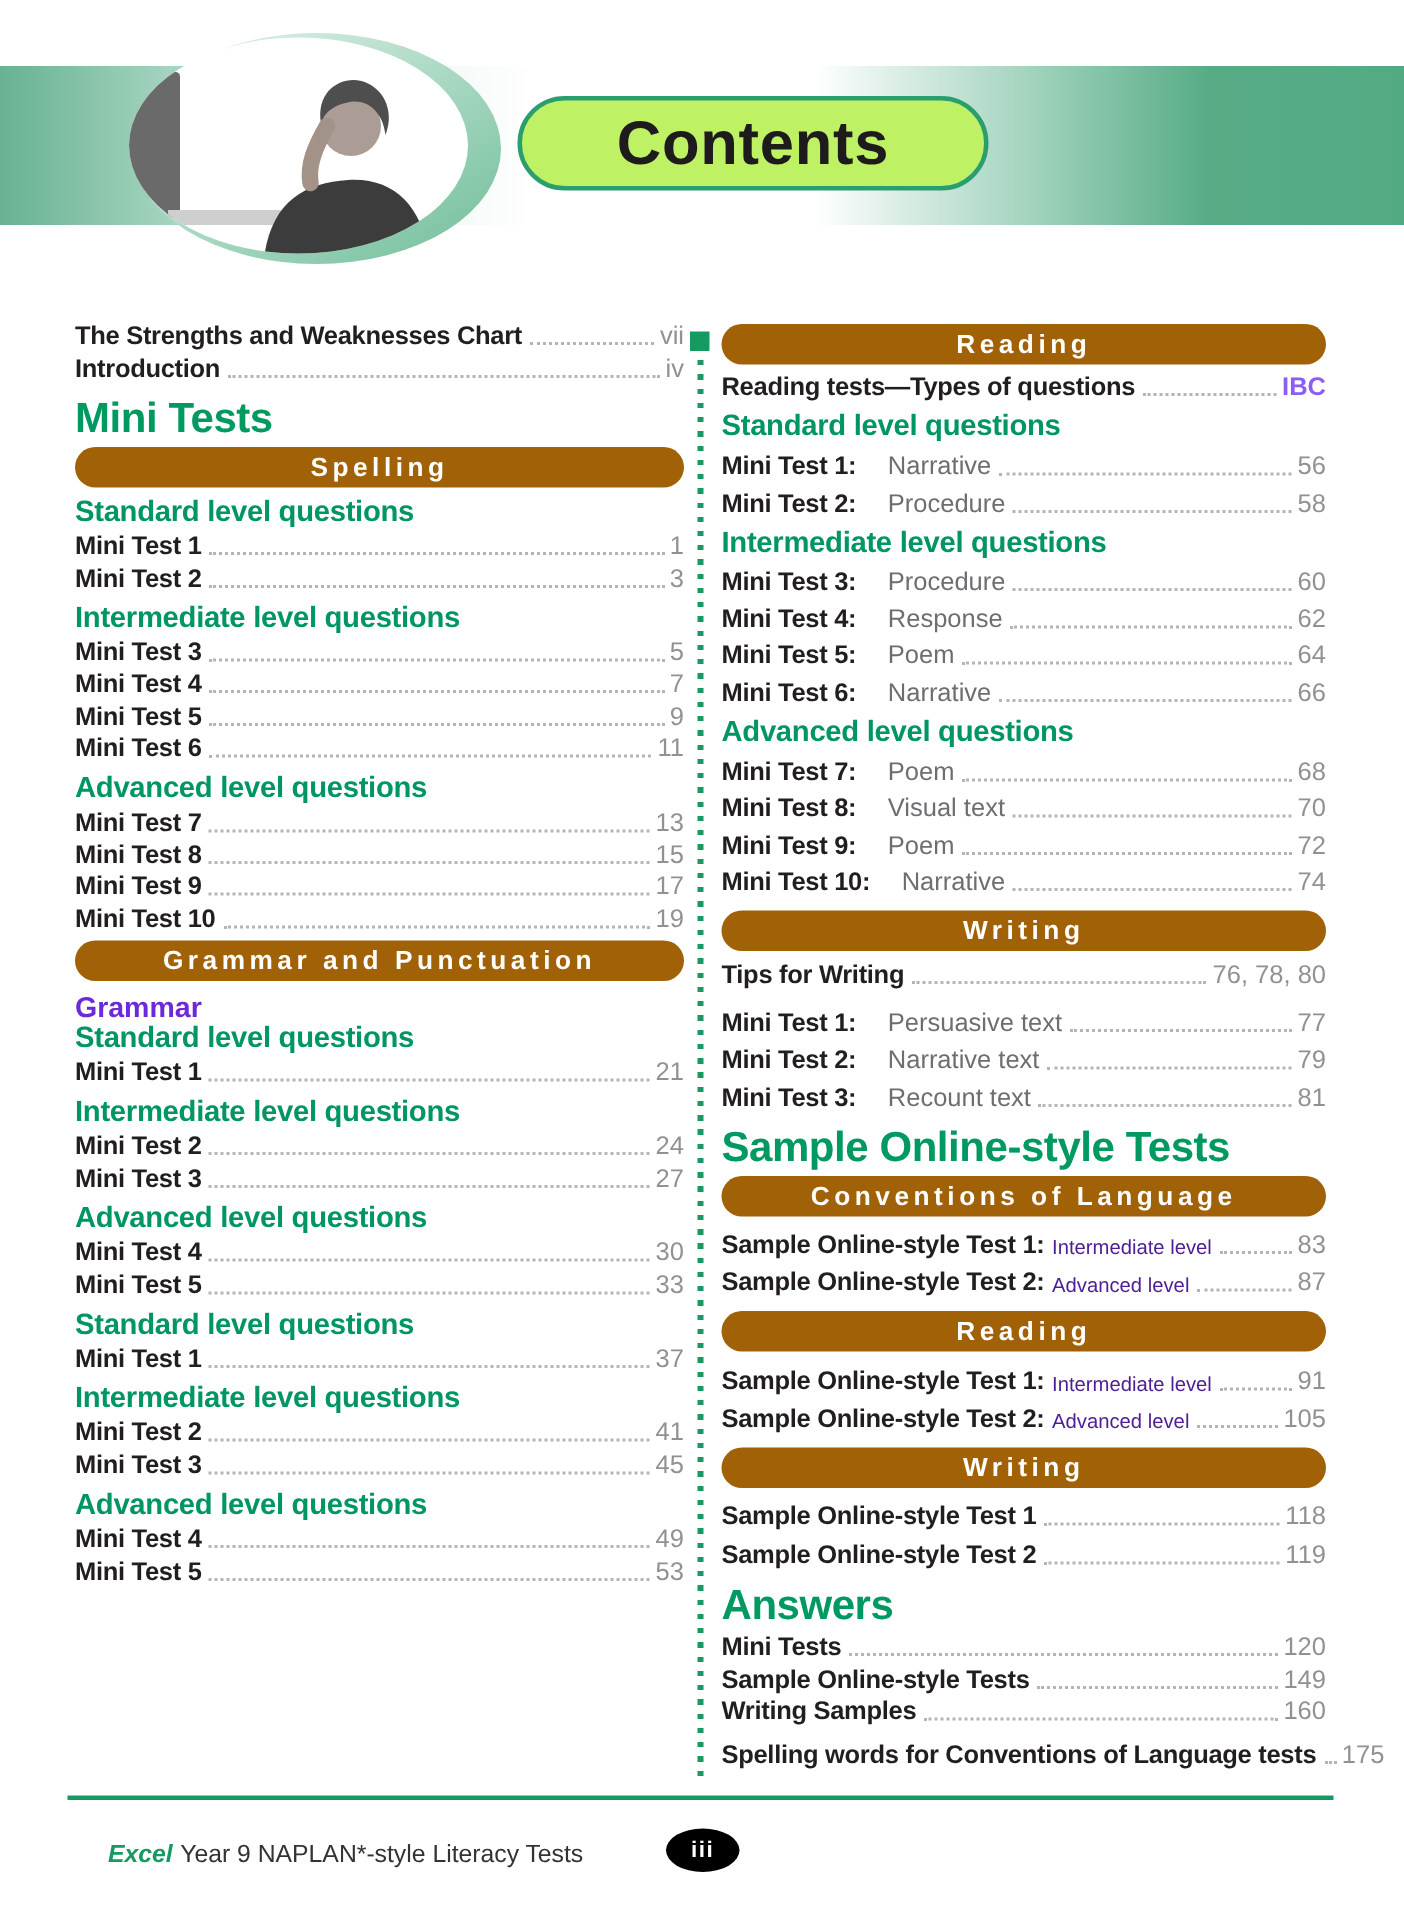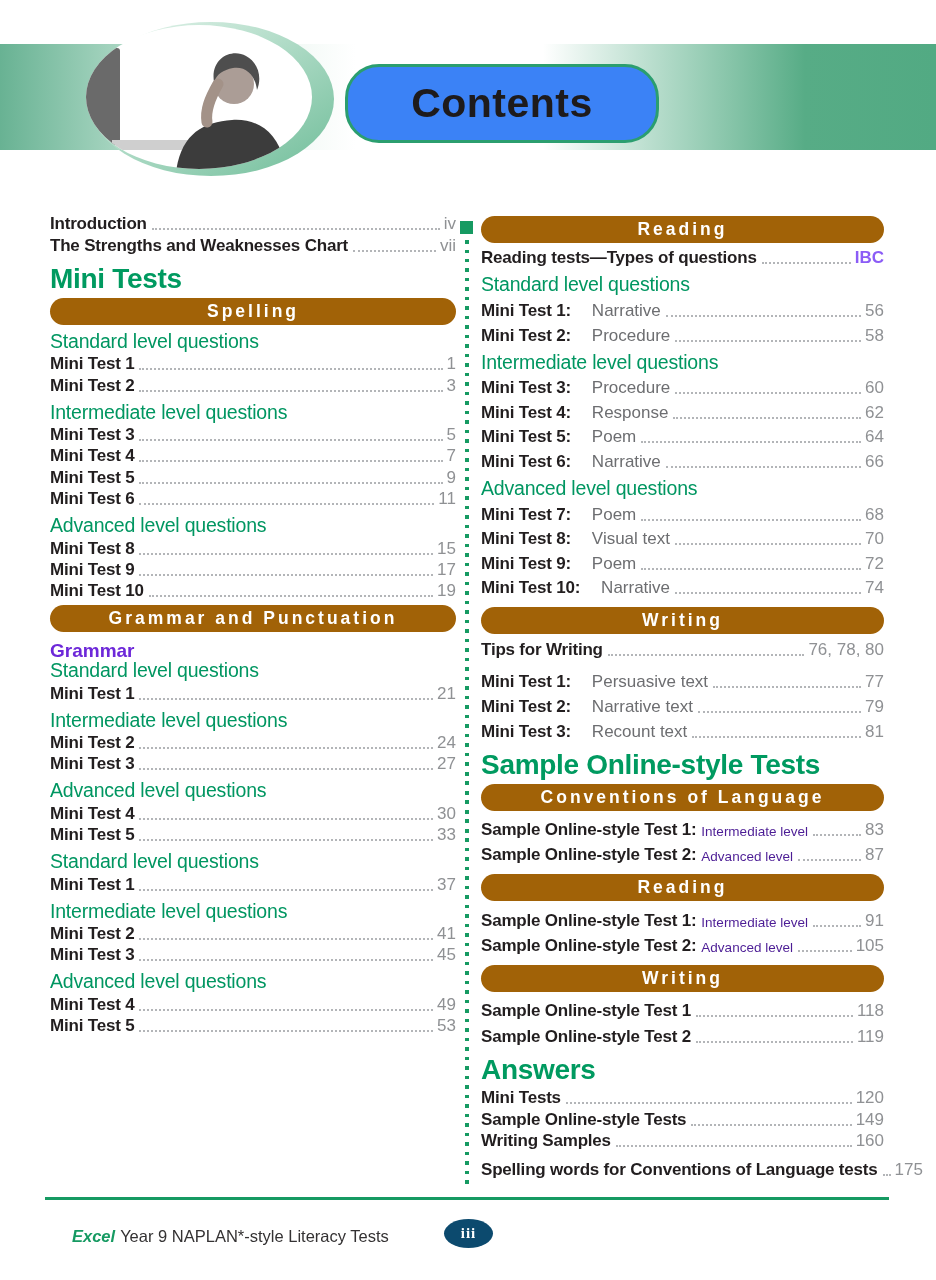--- a/index.html
+++ b/index.html
@@ -4,22 +4,22 @@
 <style>
   html,body { margin:0; padding:0; background:#fff; }
   .page { position:relative; width:936px; height:1280px; background:#ffffff;
           font-family:"Liberation Sans", sans-serif; overflow:hidden; }
 
   
   .header-band { position:absolute; left:0; top:44px; width:936px; height:106px;
     background:linear-gradient(90deg,#68b293 0%,#a9d6c2 13%,#f0f8f4 30%,#ffffff 38%,
                #ffffff 58%,#a5d4bf 73%,#57ac86 86%,#52aa83 100%); }
   .photo-wrap { position:absolute; left:84px; top:22px; width:250px; height:154px; }
-  .contents-pill { position:absolute; left:345px; top:64px; width:314px; height:79px;
-    background:#3b82f6; border:3px solid #2b9e6f; border-radius:34px; box-sizing:border-box;
+  .contents-pill { position:absolute; left:345px; top:64px; width:314px; height:63px;
+    background:#bef264; border:3px solid #2b9e6f; border-radius:34px; box-sizing:border-box;
     display:flex; align-items:center; justify-content:center;
     font-size:41px; font-weight:bold; color:#1e1b1c; letter-spacing:0.5px; }
 
   
   .col { position:absolute; box-sizing:border-box; }
   .col-left  { left:50px;  top:213px; width:406px; }
   .col-right { left:481px; top:216px; width:403px; }
 
   .row { display:flex; align-items:flex-end; height:21.4px; font-size:17px; }
   .row-lg { height:24.6px; }
@@ -30,37 +30,37 @@
   .desc-sm { color:#4c1d95; white-space:nowrap; margin-left:5px; font-size:13.5px; padding-bottom:1px; }
   .leader { flex:1; margin:0 4px 4px 5px; border-bottom:2px dotted #b3b5b8; min-width:8px; }
   .pg { color:#8f9194; white-space:nowrap; }
   .pg-b { color:#8b5cf6; font-weight:bold; white-space:nowrap; }
 
   .bigh { font-size:28px; font-weight:bold; color:#009a60; margin:8px 0 4px;
           letter-spacing:-0.3px; line-height:30px; }
   .banner { background:#a16207; border-radius:14px; height:27px; line-height:27px;
             text-align:center; color:#ffffff; font-weight:bold; font-size:17.5px;
             letter-spacing:3px; margin:4px 0; }
-  .ghead { font-size:19.5px; font-weight:normal; color:#009661; margin:5px 0 1px;
+  .ghead { font-size:19.5px; font-weight:bold; color:#009661; margin:5px 0 1px;
            letter-spacing:-0.2px; line-height:22px; }
   .subtitle { font-size:19px; font-weight:bold; color:#6d28d9; margin:8px 0 -7px;
               line-height:21px; }
 
   
   .divider-square { position:absolute; left:460px; top:221px; width:13px; height:13px; background:#169a62; }
   .divider-dots { position:absolute; left:465px; top:240px; width:3.5px; height:948px;
     background-image:repeating-linear-gradient(to bottom,#169a62 0px,#169a62 3.5px,transparent 3.5px,transparent 9.5px); }
 
   
   .footer-rule { position:absolute; left:45px; top:1197px; width:844px; height:3px; background:#169a62; }
   .footer-text { position:absolute; left:72px; top:1227px; font-size:16.5px; color:#343233; }
   .footer-brand { color:#169a62; font-weight:bold; font-style:italic; margin-right:5px; }
   .page-badge { position:absolute; left:444px; top:1219px; width:49px; height:29px;
-    border-radius:50%; background:#0c4a6e; color:#fff; font-weight:bold; font-size:15px;
-    display:flex; align-items:center; justify-content:center; letter-spacing:1px;font-family:Liberation Serif, serif; }
+    border-radius:50%; background:#000000; color:#fff; font-weight:bold; font-size:15px;
+    display:flex; align-items:center; justify-content:center; letter-spacing:1px; }
 </style>
 </head>
 <body>
 
 <div class="page">
 
   <div class="header-band"></div>
 
   <div class="photo-wrap">
     <svg viewBox="0 0 250 154" width="250" height="154">
@@ -89,29 +89,29 @@
   <div class="contents-pill">
     <span>Contents</span>
   </div>
 
   <div class="divider-square"></div>
   <div class="divider-dots"></div>
 
   <div class="col col-left">
 
     <div class="row">
+      <span class="lbl">The Strengths and Weaknesses Chart</span>
+      <span class="leader"></span>
+      <span class="pg">vii</span>
+    </div>
+    <div class="row">
       <span class="lbl">Introduction</span>
       <span class="leader"></span>
       <span class="pg">iv</span>
     </div>
-    <div class="row">
-      <span class="lbl">The Strengths and Weaknesses Chart</span>
-      <span class="leader"></span>
-      <span class="pg">vii</span>
-    </div>
 
     <div class="bigh">Mini Tests</div>
 
     <div class="banner">Spelling</div>
 
     <div class="ghead">Standard level questions</div>
     <div class="row">
         <span class="lbl">Mini Test 1</span>
         <span class="leader"></span>
         <span class="pg">1</span>
@@ -138,20 +138,25 @@
         <span class="leader"></span>
         <span class="pg">9</span>
       </div>
     <div class="row">
         <span class="lbl">Mini Test 6</span>
         <span class="leader"></span>
         <span class="pg">11</span>
       </div>
 
     <div class="ghead">Advanced level questions</div>
+    <div class="row">
+        <span class="lbl">Mini Test 7</span>
+        <span class="leader"></span>
+        <span class="pg">13</span>
+      </div>
     <div class="row">
         <span class="lbl">Mini Test 8</span>
         <span class="leader"></span>
         <span class="pg">15</span>
       </div>
     <div class="row">
         <span class="lbl">Mini Test 9</span>
         <span class="leader"></span>
         <span class="pg">17</span>
       </div>

